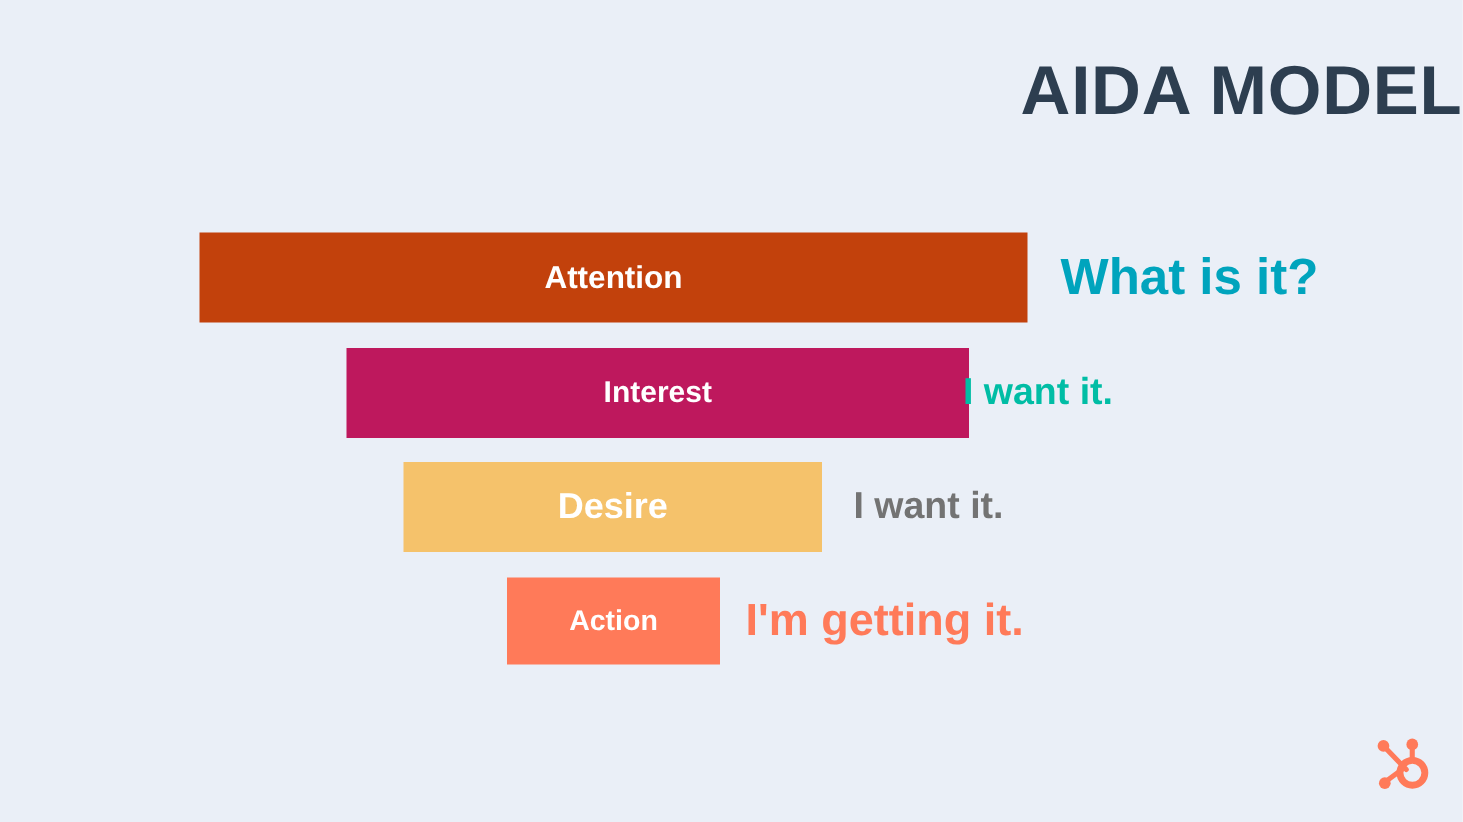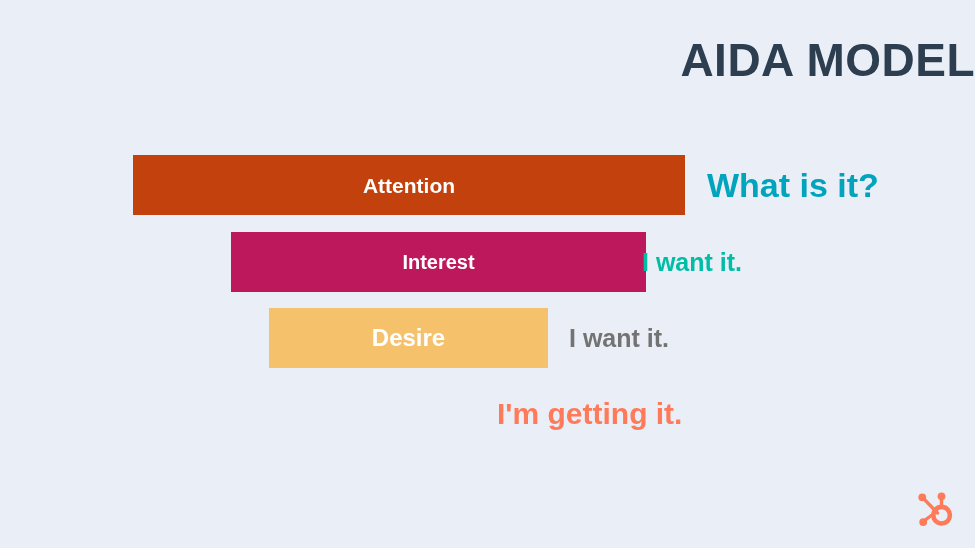--- a/index.html
+++ b/index.html
@@ -140,20 +140,23 @@
     </div>
 
     <div class="stage" id="stage-desire">
       <div class="bar">
         <span class="bar-label">Desire</span>
       </div>
       <div class="caption">I want it.</div>
     </div>
 
     <div class="stage" id="stage-action">
+      <div class="bar">
+        <span class="bar-label">Action</span>
+      </div>
       <div class="caption">I'm getting it.</div>
     </div>
 
   </div>
 
   <div id="logo">
     <svg width="46" height="46" viewBox="0 0 46 46" aria-hidden="true">
       <g fill="none" stroke="#ff7a59" stroke-width="3.4" stroke-linecap="round">
         <line x1="12.5" y1="11.5" x2="26.5" y2="26"></line>
         <line x1="13.5" y1="33.5" x2="23" y2="26.5"></line>

